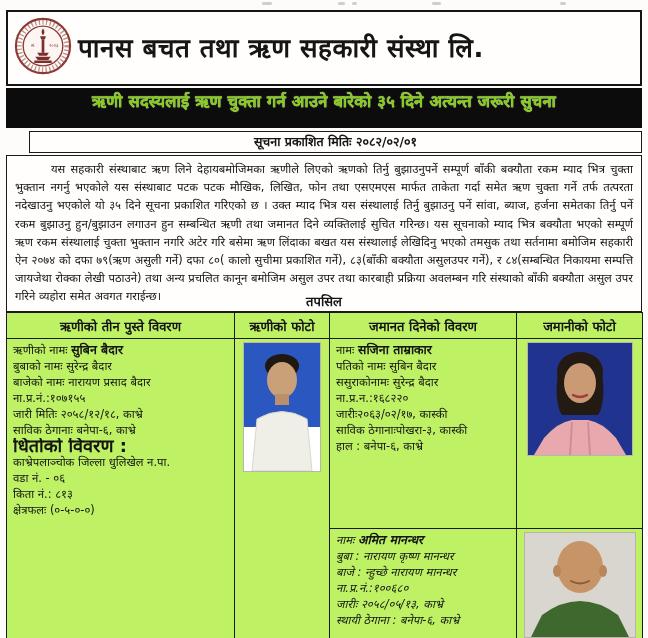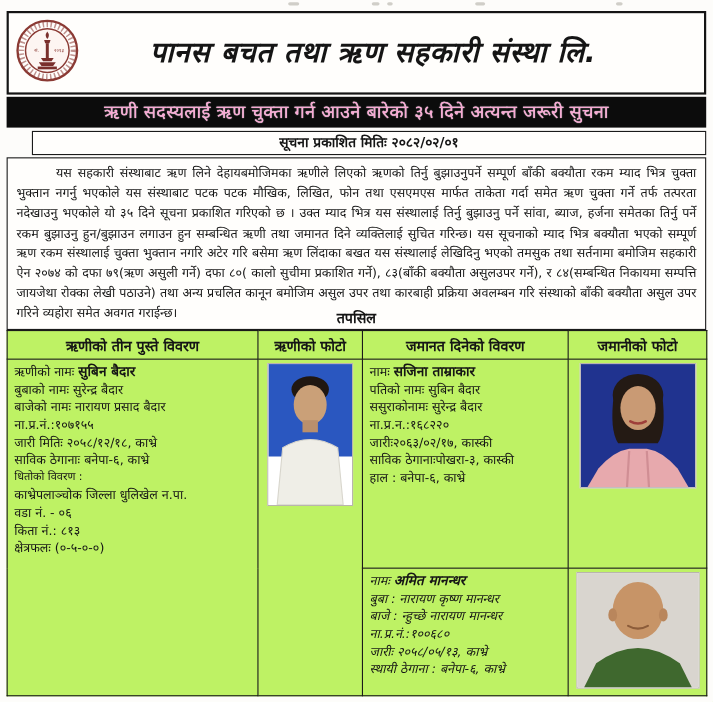--- a/index.html
+++ b/index.html
@@ -23,31 +23,31 @@
   .smudge.s5 { left:560px; width:6px; }
 
   
   .header-box {
     height:76px;
     border:2.5px solid #141414;
     background:#fffefc;
     display:flex; align-items:center;
   }
   .logo-wrap { width:70px; display:flex; justify-content:center; }
-  .header-text { flex:1; text-align:center; padding-right:40px;font-style:italic; }
+  .header-text { flex:1; text-align:left; padding-right:40px; }
   .org-name { font-size:26px; font-weight:bold; letter-spacing:.5px; line-height:32px; }
   .org-sub  { font-size:13px; font-weight:bold; margin-top:3px; }
 
   
   .headline-bar {
     margin-top:2px;
-    height:28px;
+    height:40px;
     background:#0c0c0c;
-    color:#f9a8d4;
-    font-size:16.5px; font-weight:normal;
+    color:#84cc16;
+    font-size:16.5px; font-weight:bold;
     text-align:center; line-height:28px;
     letter-spacing:.2px;
     text-shadow:0 0 1px #fff;
   }
 
   
   .date-strip {
     margin-top:3px;
     height:22px;
     border:1.5px solid #1a1a1a;
@@ -100,21 +100,21 @@
     vertical-align:top;
     padding:3px 6px;
     font-size:11.4px;
     line-height:16px;
   }
   tr.row1 > td { height:190px; }
   tr.row2 > td { height:114px;font-style:italic; }
 
   .line { white-space:nowrap; overflow:hidden; }
   .name-line b { font-size:12.4px; }
-  .bold-line { font-weight:normal; font-size:10px; }
+  .bold-line { font-weight:bold; font-size:18px; }
 
   .cell-photo { text-align:center; }
   .photo-frame { display:inline-block; border:1px solid #b9b5ad; background:#fff; line-height:0; }
   .borrower-photo-cell { padding-top:34px; }
   .g1-photo-cell { padding-top:4px; }
   .g2-photo-cell { padding-top:2px; }
 </style>
 </head>
 <body>
 

